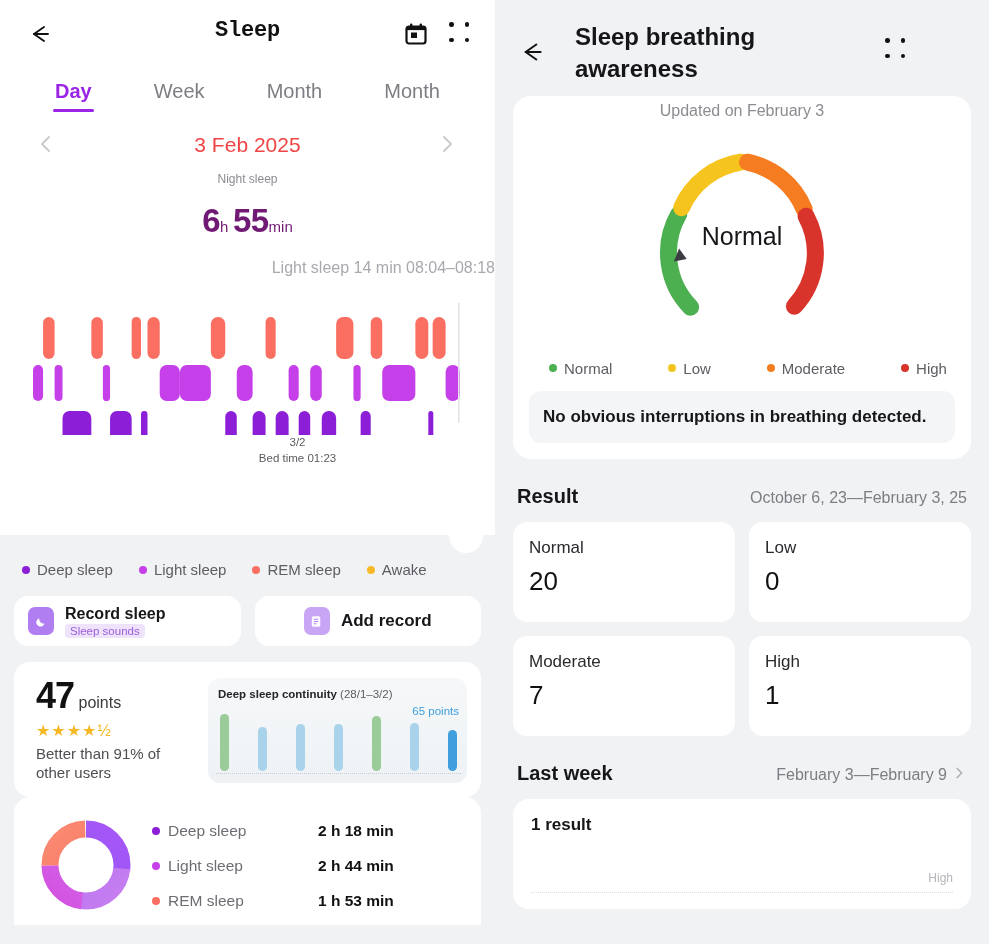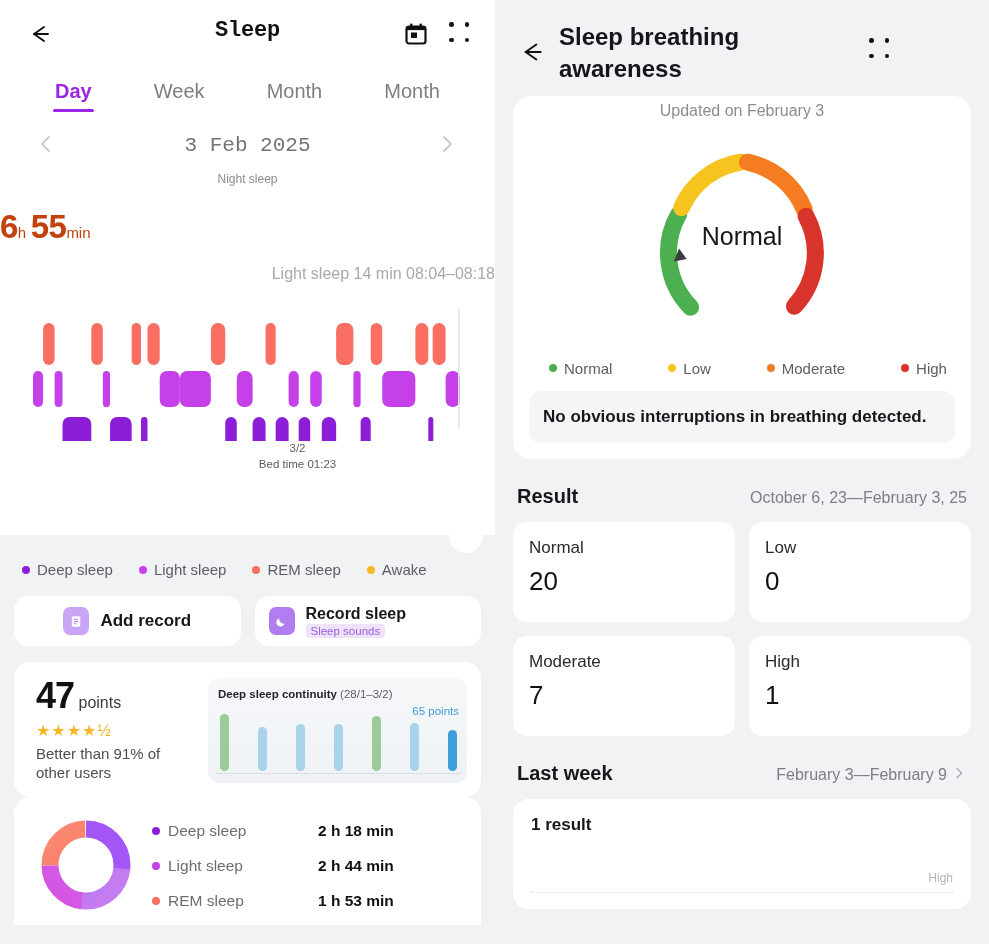--- a/index.html
+++ b/index.html
@@ -61,28 +61,28 @@
     height: 3px; border-radius: 2px; background: #9b24e8;
   }
 
   .datenav {
     display: flex; align-items: center; justify-content: center;
     gap: 0; margin-top: 20px; padding: 0 34px;
   }
   .chev { width: 26px; height: 26px; cursor: pointer; flex: 0 0 auto; }
   .date-label {
     flex: 1 1 auto; text-align: center;
-    font-size: 21px; color: #737373; font-family: Liberation Mono, monospace;
+    font-size: 21px; color: #ef4444;
   }
   .night-sleep {
     margin-top: 14px; text-align: center;
     font-size: 12px; color: #8b8b91;
   }
   .duration {
-    margin-top: 24px; text-align: left; color: #c2410c;
+    margin-top: 18px; text-align: center; color: #701a75;
     line-height: 1;
   }
   .duration .big { font-size: 33px; font-weight: bold; letter-spacing: -0.5px; }
   .duration .unit { font-size: 15px; font-weight: normal; }
   .light-note {
     margin-top: 22px; text-align: right;
     font-size: 16px; color: #a8a8ae;
   }
 
   .hypnogram { position: relative; margin-top: 18px; height: 160px; }
@@ -176,21 +176,21 @@
   }
 
   
   .right {
     width: 494px; height: 944px; background: #f1f2f4;
     overflow: hidden; position: relative;
   }
   .r-topbar { display: flex; align-items: flex-start; padding: 18px 20px 0 20px; gap: 10px; }
   .r-title {
     flex: 1; font-size: 24px; font-weight: bold; color: #16161a;
-    line-height: 1.35; padding-top: 3px; max-width: 300px;
+    line-height: 1.35; padding-top: 3px; max-width: 300px; margin-left: 16px;
   }
   .r-back { width: 34px; height: 34px; margin-top: 18px; cursor:pointer; flex:0 0 auto;}
   .r-dots { margin-top: 20px; }
 
   .card {
     background: #fff; border-radius: 18px; margin: 0 18px;
   }
   .gauge-card { margin-top: 10px; padding: 6px 16px 16px 16px; }
   .updated { text-align: center; font-size: 16px; color: #8c8c92; }
   .gauge-wrap { display: flex; justify-content: center; margin-top: 6px; position: relative; }
@@ -356,41 +356,41 @@
           <i class="dot" style="background:#fa6f61"></i>
           <span>REM sleep</span>
         </span>
         <span class="legend-item">
           <i class="dot" style="background:#f7b928"></i>
           <span>Awake</span>
         </span>
       </div>
 
       <div class="action-row">
+        <div class="act-btn">
+          <span class="sq-icon">
+            <svg width="15" height="15" viewBox="0 0 16 16">
+              <path d="M11.4 10.2A5 5 0 0 1 5.6 4.4a4.6 4.6 0 1 0 5.8 5.8z" fill="#fff"></path>
+            </svg>
+          </span>
+          <span class="act-txt">
+            <span class="act-title">Record sleep</span>
+            <span class="chip">Sleep sounds</span>
+          </span>
+        </div>
         <div class="act-btn center">
           <span class="sq-icon light">
             <svg width="15" height="15" viewBox="0 0 16 16">
               <rect x="3" y="2.5" width="9" height="11" rx="1.6" fill="#fff" opacity="0.95"></rect>
               <rect x="5" y="5" width="5" height="1.1" rx="0.5" fill="#b07ef0"></rect>
               <rect x="5" y="7.4" width="5" height="1.1" rx="0.5" fill="#b07ef0"></rect>
               <rect x="5" y="9.8" width="3" height="1.1" rx="0.5" fill="#b07ef0"></rect>
             </svg>
           </span>
           <span class="act-single">Add record</span>
-        </div>
-        <div class="act-btn">
-          <span class="sq-icon">
-            <svg width="15" height="15" viewBox="0 0 16 16">
-              <path d="M11.4 10.2A5 5 0 0 1 5.6 4.4a4.6 4.6 0 1 0 5.8 5.8z" fill="#fff"></path>
-            </svg>
-          </span>
-          <span class="act-txt">
-            <span class="act-title">Record sleep</span>
-            <span class="chip">Sleep sounds</span>
-          </span>
         </div>
       </div>
 
       <div class="score-card">
         <div class="score-left">
           <div class="score-num">
             <span class="n">47</span>
             <span class="u">points</span>
           </div>
           <div class="stars">★★★★½</div>

